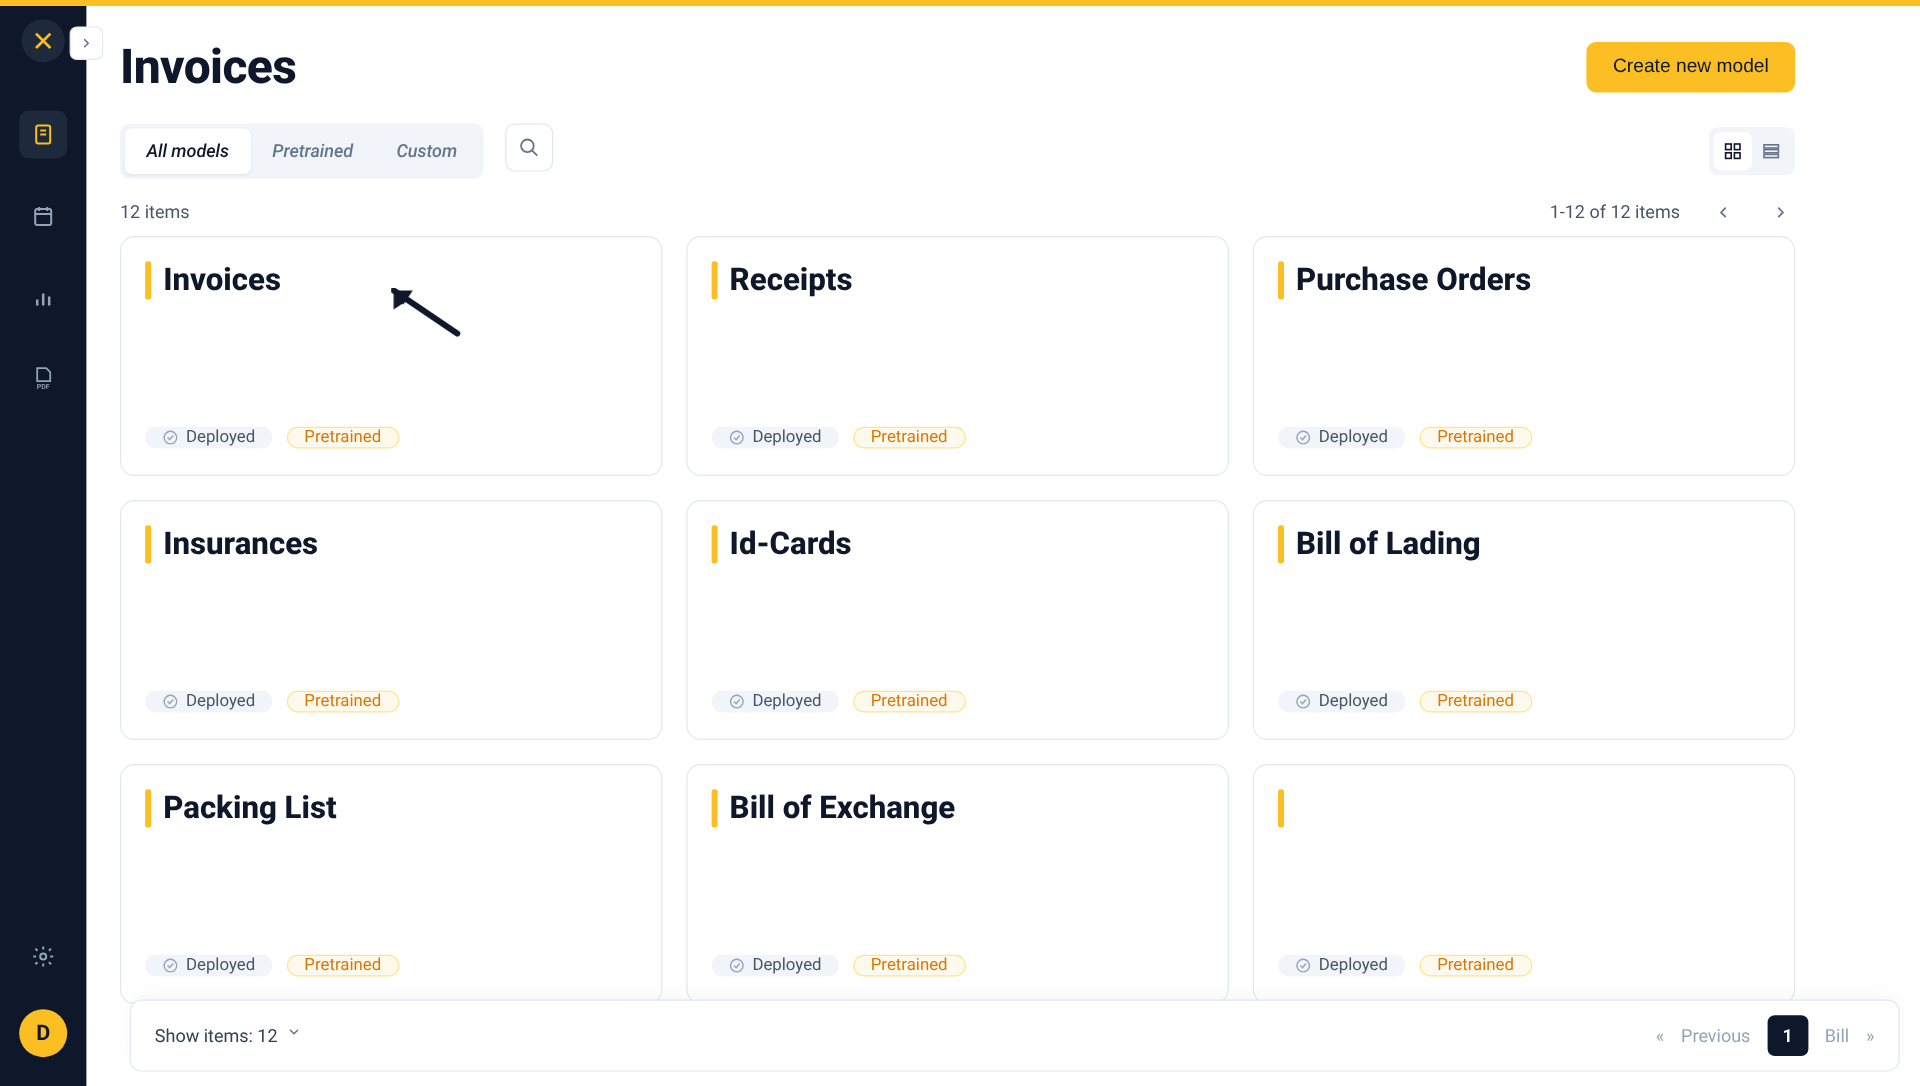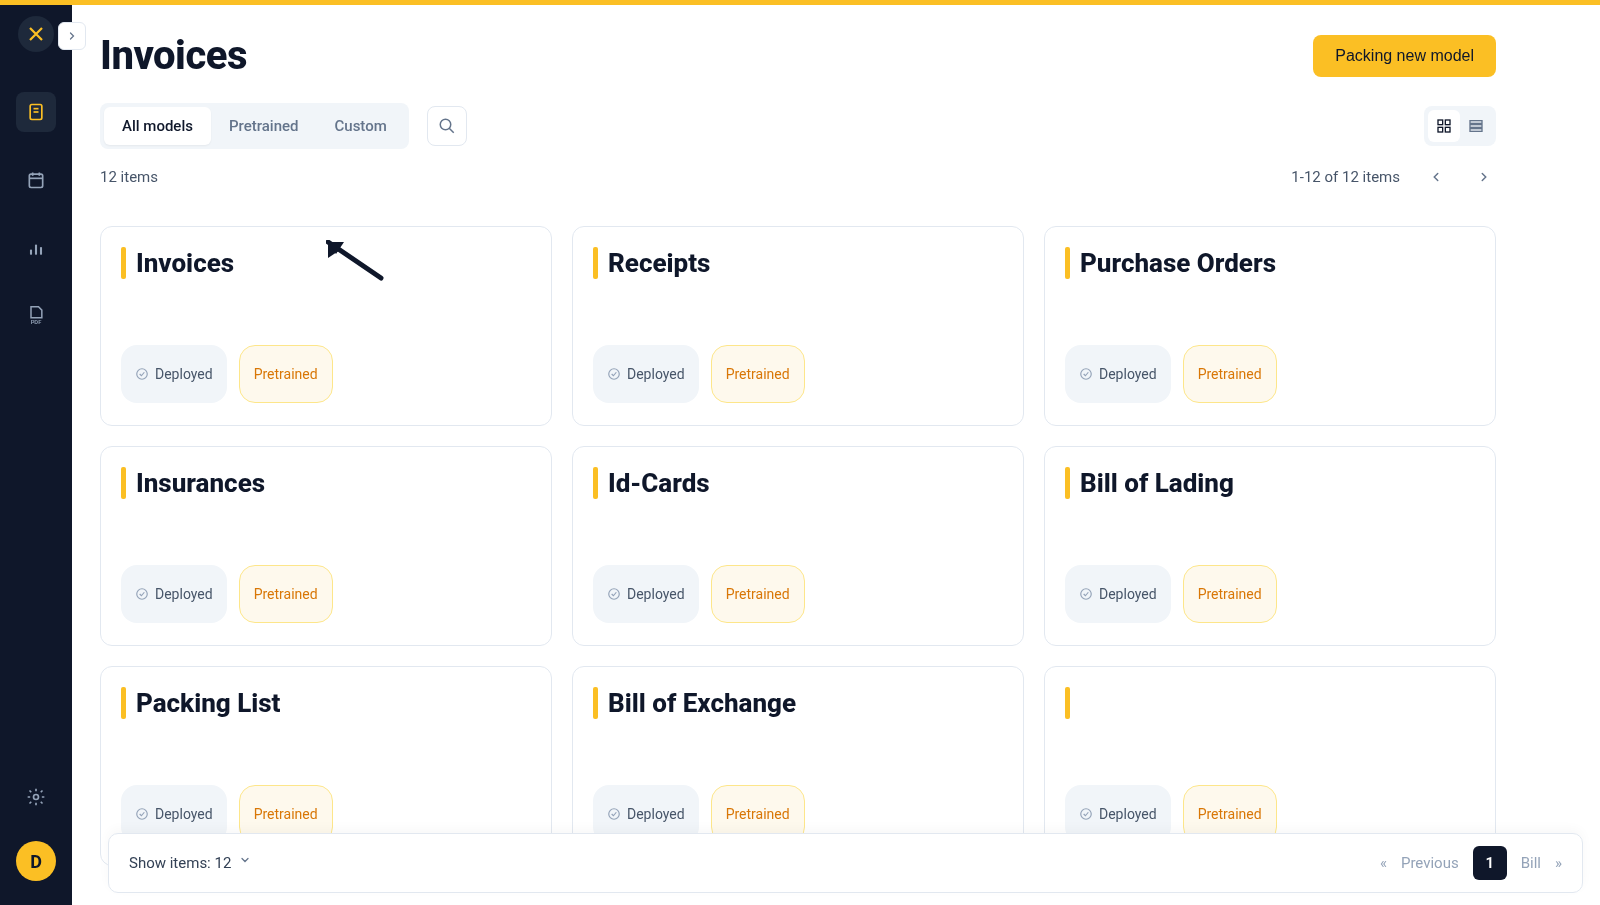--- a/index.html
+++ b/index.html
@@ -134,22 +134,22 @@
       cursor: pointer;
     }
     .toolbar {
       display: flex;
       justify-content: space-between;
       align-items: center;
       margin-bottom: 16px;
     }
     .toolbar-left {
       display: flex;
-      align-items: center;
       gap: 18px;
+      font-style: italic;
     }
     .tabs {
       display: flex;
       background: #f1f5f9;
       border-radius: 8px;
       padding: 4px;
     }
     .tab {
       padding: 10px 18px;
       border-radius: 6px;
@@ -191,21 +191,21 @@
       color: #64748b;
     }
     .view-btn.active {
       background: #ffffff;
       color: #0f172a;
     }
     .list-meta {
       display: flex;
       justify-content: space-between;
       align-items: center;
-      margin-bottom: 37px;
+      margin-bottom: 8px;
       font-size: 15px;
       color: #475569;
     }
     .list-meta-right {
       display: flex;
       align-items: center;
       gap: 24px;
     }
     .nav-arrow {
       width: 24px;
@@ -248,21 +248,21 @@
     .card-title {
       font-size: 26px;
       font-weight: 800;
       color: #0f172a;
     }
     .card-badges {
       display: flex;
       gap: 12px;
     }
     .badge {
-      padding: 20px 14px;
+      padding: 0 14px;
       border-radius: 16px;
       font-size: 14px;
       display: inline-flex;
       align-items: center;
       gap: 6px;
     }
     .badge-deployed {
       background: #f1f5f9;
       color: #475569;
     }
@@ -378,21 +378,21 @@
       </div>
       <div class="sidebar-avatar">
         <span>D</span>
       </div>
     </div>
   </div>
 
   <div class="main">
     <div class="page-header">
       <h1 class="page-title">Invoices</h1>
-      <button class="btn-primary">Packing new model</button>
+      <button class="btn-primary">Create new model</button>
     </div>
 
     <div class="toolbar">
       <div class="toolbar-left">
         <div class="tabs">
           <div class="tab active">All models</div>
           <div class="tab">Pretrained</div>
           <div class="tab">Custom</div>
         </div>
         <div class="search-btn">

